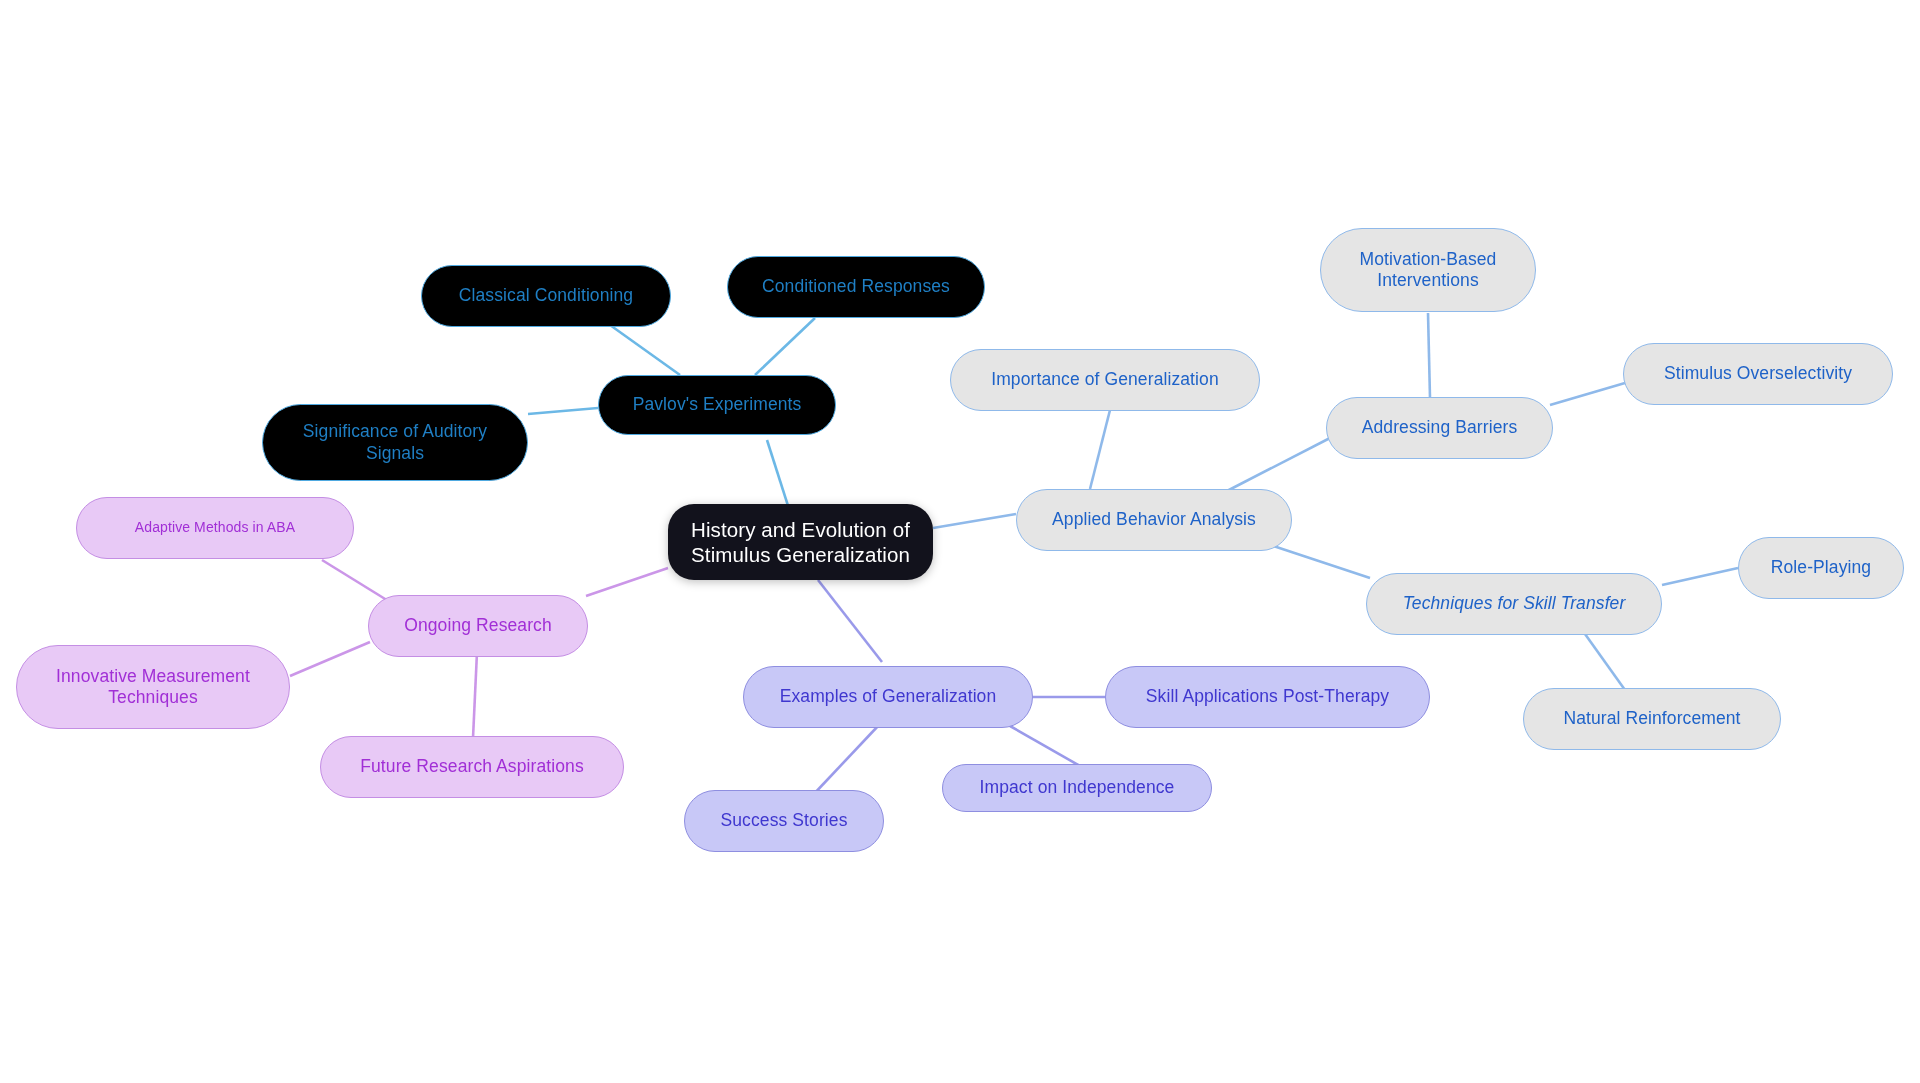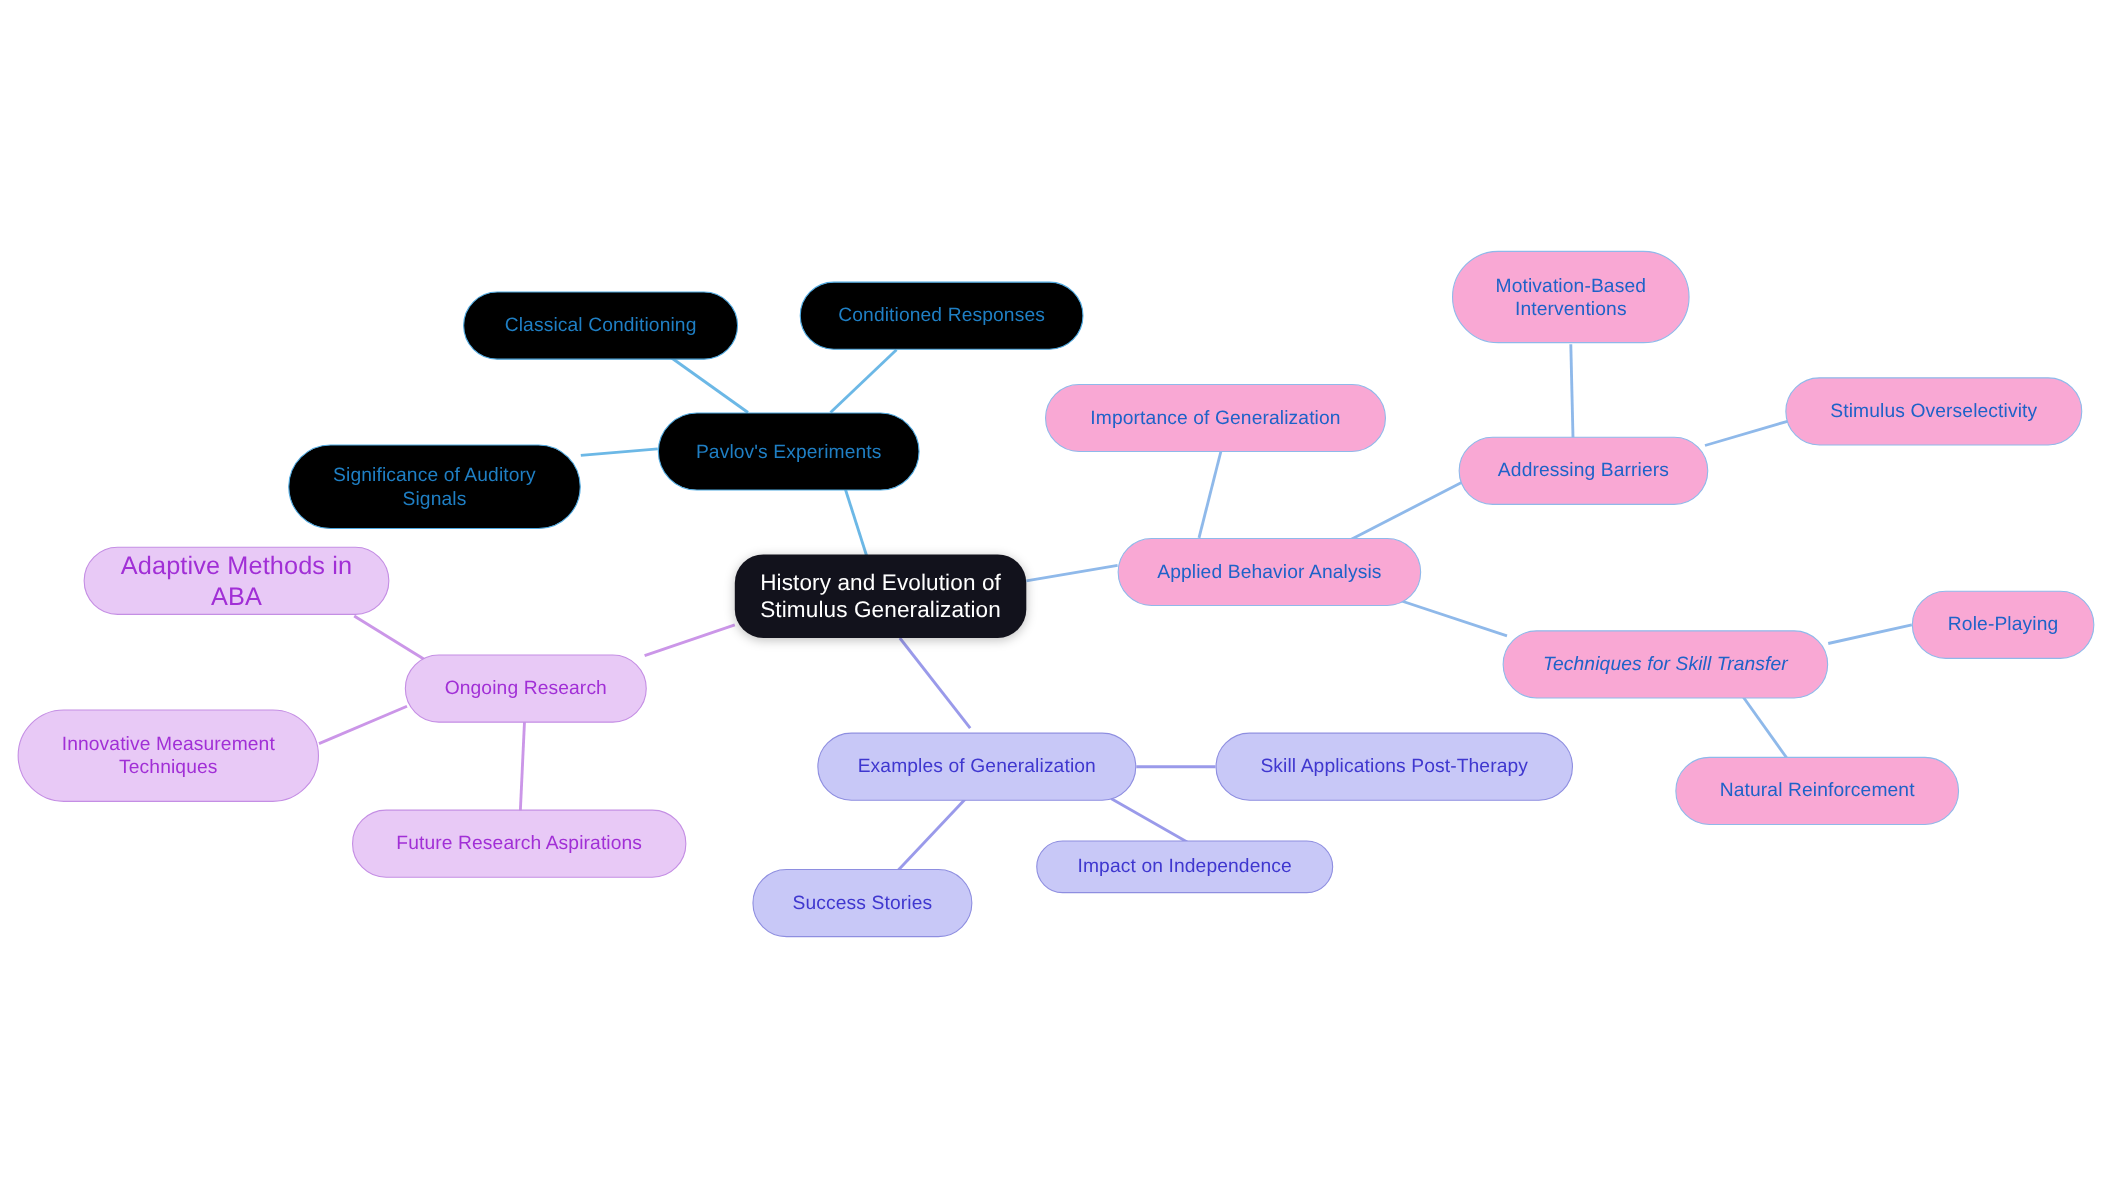--- a/index.html
+++ b/index.html
@@ -46,21 +46,21 @@
     border-radius: 26px;
     border-width: 0;
     background: #12121c;
     color: #ffffff;
     font-size: 20.5px;
     box-shadow: 0 2px 10px rgba(0,0,0,0.25);
   }
   
   .c-sky   { background:#000000; border-color:#4fa9e0; color:#1f7fc4; }
   
-  .c-blue  { background:#f9a8d4; border-color:#8fb9ea; color:#1e62c8; }
+  .c-blue  { background:#e5e5e5; border-color:#8fb9ea; color:#1e62c8; }
   
   .c-viol  { background:#c8c8f7; border-color:#8e8ee0; color:#3f37cf; }
   
   .c-pink  { background:#e8c9f6; border-color:#c48ee4; color:#a12fd6; }
 </style>
 </head>
 <body>
 
 <div id="canvas">
 
@@ -103,21 +103,21 @@
     <path d="M 390 602 L 322 560" stroke="#cb96e8" stroke-width="2.6" fill="none"></path>
 
     <path d="M 370 642 L 290 676" stroke="#cb96e8" stroke-width="2.6" fill="none"></path>
 
     <path d="M 477 652 L 473 738" stroke="#cb96e8" stroke-width="2.6" fill="none"></path>
   </svg>
 
   <div class="node root" style="left:668px; top:504px; width:265px; height:76px;">History and Evolution of
 Stimulus Generalization</div>
 
-  <div class="node c-sky" style="left:598px; top:375px; width:238px; height:71px; font-size:17.5px;">Pavlov's Experiments</div>
+  <div class="node c-sky" style="left:598px; top:375px; width:238px; height:60px; font-size:17.5px;">Pavlov's Experiments</div>
 
   <div class="node c-sky" style="left:421px; top:265px; width:250px; height:62px; font-size:17.5px;">Classical Conditioning</div>
 
   <div class="node c-sky" style="left:727px; top:256px; width:258px; height:62px; font-size:17.5px;">Conditioned Responses</div>
 
   <div class="node c-sky" style="left:262px; top:376px; width:266px; height:77px; font-size:17.5px;margin-top:28px;">Significance of Auditory
 Signals</div>
 
   <div class="node c-blue" style="left:1016px; top:489px; width:276px; height:62px; font-size:17.5px;">Applied Behavior Analysis</div>
 
@@ -139,20 +139,20 @@
   <div class="node c-viol" style="left:743px; top:666px; width:290px; height:62px; font-size:17.5px;">Examples of Generalization</div>
 
   <div class="node c-viol" style="left:1105px; top:666px; width:325px; height:62px; font-size:17.5px;">Skill Applications Post-Therapy</div>
 
   <div class="node c-viol" style="left:942px; top:764px; width:270px; height:48px; font-size:17.5px;">Impact on Independence</div>
 
   <div class="node c-viol" style="left:684px; top:790px; width:200px; height:62px; font-size:17.5px;">Success Stories</div>
 
   <div class="node c-pink" style="left:368px; top:595px; width:220px; height:62px; font-size:17.5px;">Ongoing Research</div>
 
-  <div class="node c-pink" style="left:76px; top:497px; width:278px; height:62px; font-size:23px;">Adaptive Methods in ABA</div>
+  <div class="node c-pink" style="left:76px; top:497px; width:278px; height:62px; font-size:14px;">Adaptive Methods in ABA</div>
 
   <div class="node c-pink" style="left:16px; top:645px; width:274px; height:84px; font-size:17.5px;">Innovative Measurement
 Techniques</div>
 
   <div class="node c-pink" style="left:320px; top:736px; width:304px; height:62px; font-size:17.5px;">Future Research Aspirations</div>
 
 </div>
 
 </body></html>

